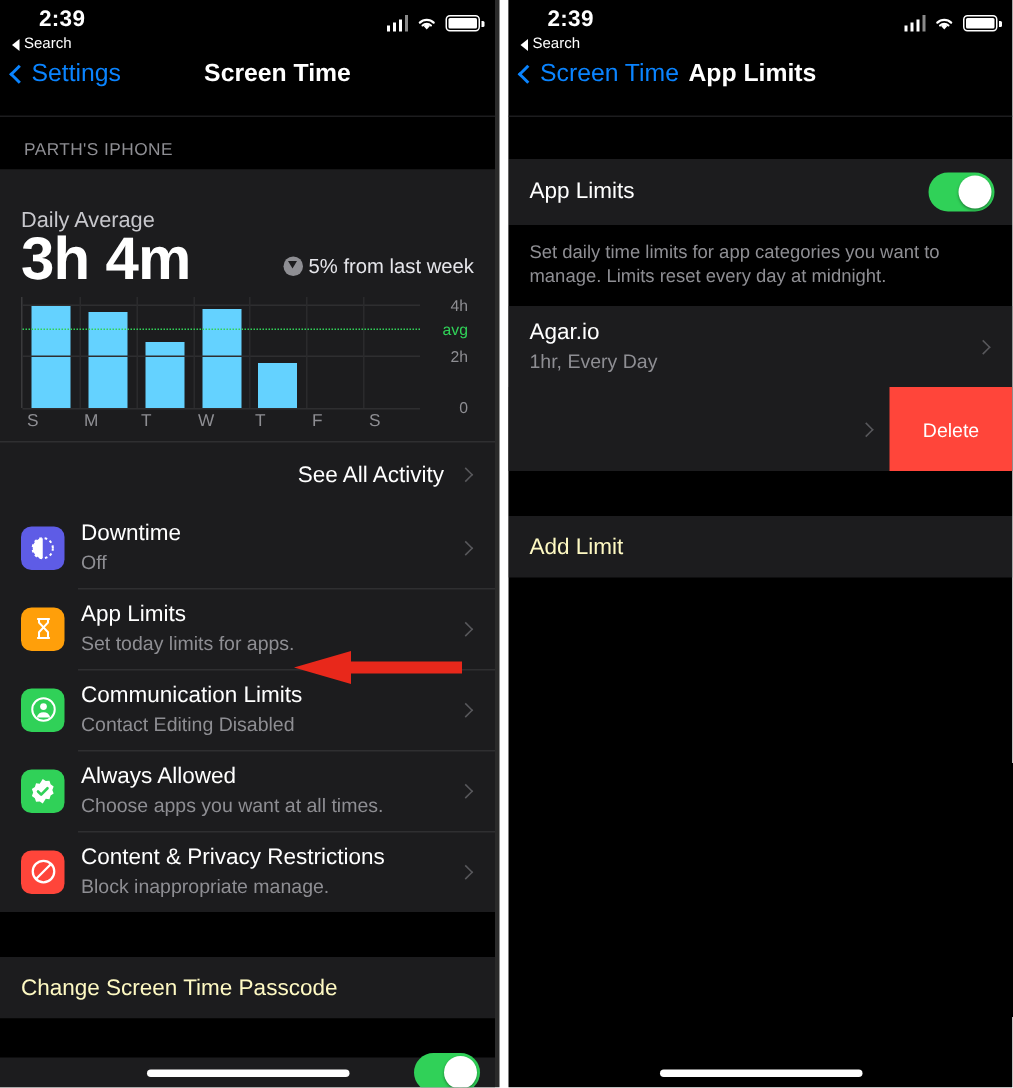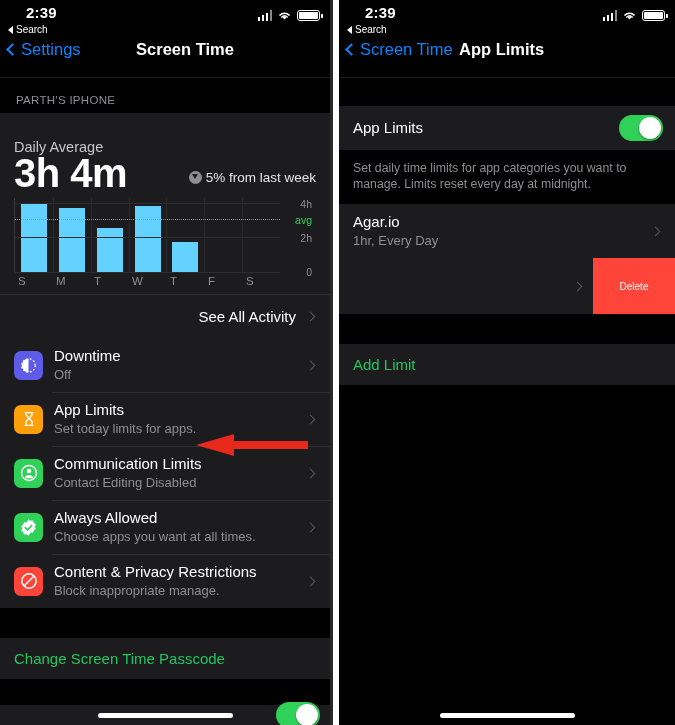--- a/index.html
+++ b/index.html
@@ -106,36 +106,36 @@
   .xlabels { display:flex; margin-top:3px; }
   .xlabels span { flex:1; color:#8e8e93; font-size:11.5px; padding-left:4px; }
 
   .updated { background:#000; color:#8e8e93; font-size:12px; padding:8px 14px;
              display:flex; align-items:center; gap:7px; }
   .spinner { width:13px;height:13px;position:relative;flex:none; }
   .spinner i { position:absolute; left:5.6px; top:0; width:1.6px; height:4px; background:#8e8e93;
                border-radius:1px; transform-origin:0.8px 6.5px; }
 
   
-  .linkrow { background:#1c1c1e; padding:12px 14px; color:#22c55e; font-size:15px; }
+  .linkrow { background:#1c1c1e; padding:12px 14px; color:#fef9c3; font-size:15px; }
 
   
   .arrow { position:absolute; left:196px; top:432px; width:112px; height:26px; }
 
   
   .toggle { width:44px;height:26px;border-radius:13px;background:#30d158;position:relative;flex:none; }
   .toggle i { position:absolute; top:2px; right:2px; width:22px;height:22px;border-radius:50%;
               background:#fff; box-shadow:0 1px 2px rgba(0,0,0,.4); }
   .footnote { background:#000; color:#8e8e93; font-size:12.3px; line-height:16px; padding:10px 14px 12px 14px; }
   .swipe-row { position:relative; height:56px; overflow:hidden; background:#1c1c1e; }
   .swipe-inner { position:absolute; top:0; left:-104px; right:0; height:100%;
                  display:flex; align-items:center; background:#1c1c1e; }
   .swipe-texts { flex:1; padding-left:14px; }
   .del-btn { position:absolute; right:0; top:0; width:82px; height:100%;
-             background:#ff453a; color:#fff; font-size:10px;
+             background:#ff453a; color:#fff; font-size:13px;
              display:flex; align-items:center; justify-content:center; }
   .home-ind { position:absolute; bottom:7px; left:0; right:0; display:flex; justify-content:center; }
   .home-ind i { width:135px; height:5px; border-radius:3px; background:#fff; }
   .peek-row { position:absolute; bottom:0; left:0; right:0; height:20px; background:#1c1c1e;
               display:flex; align-items:center; justify-content:flex-end; padding-right:10px; }
 </style>
 </head>
 <body>
 
 <div class="stage">

